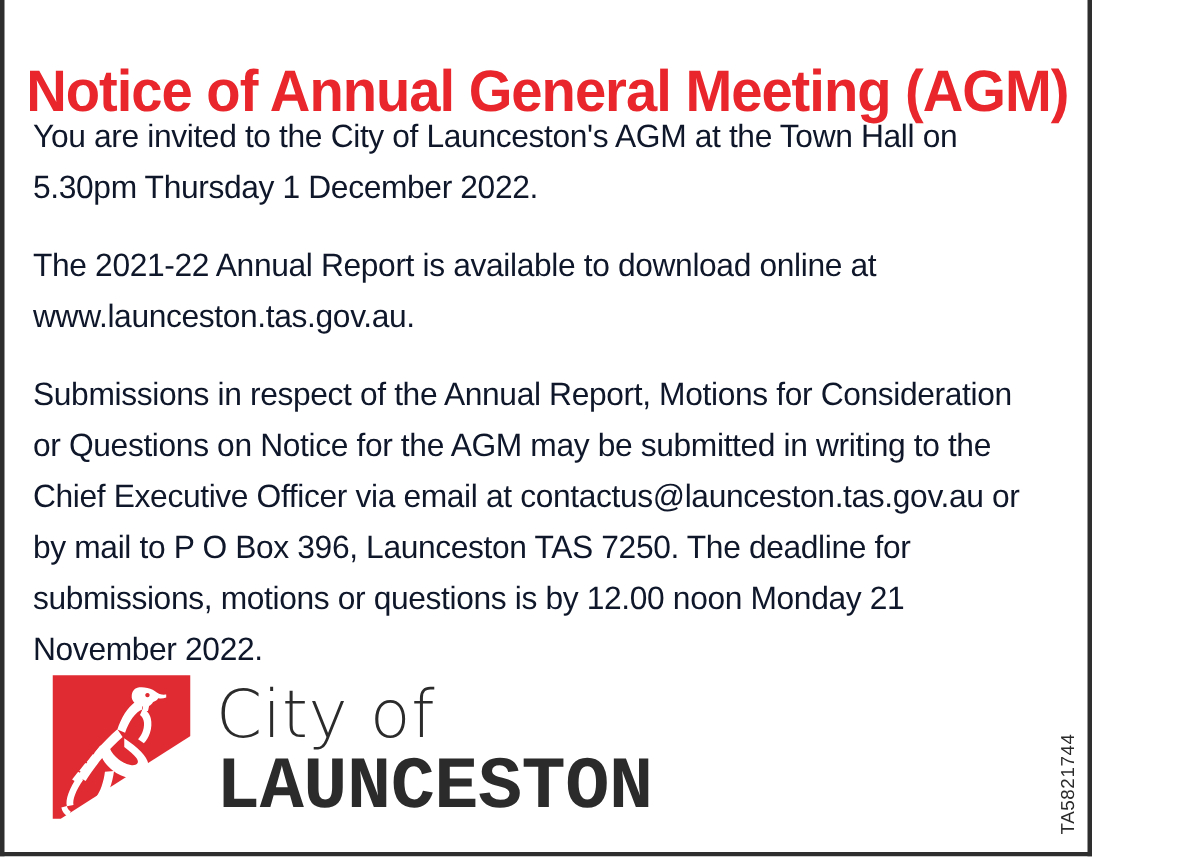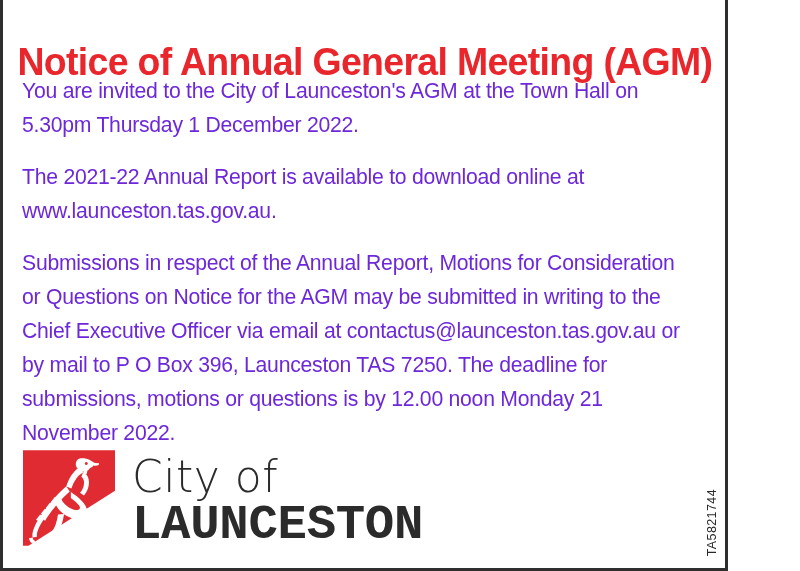--- a/index.html
+++ b/index.html
@@ -42,38 +42,38 @@
     transform-origin: center top;
     white-space: nowrap;
   }
 
   
   .body-copy {
     position: absolute;
     left: 19px;
     right: 28px;
     top: 74px;
-    color: #6d28d9;
+    color: #0f172a;
   }
   .para {
     font-size: 21.5px;
     line-height: 34px;
     letter-spacing: -0.25px;
     margin: 0 0 16px 0;
     transform: scaleX(0.985);
     transform-origin: left top;
   }
   .para:last-child { margin-bottom: 0; }
   .para.p1 { margin-bottom: 18px; }
   .para.p2 { margin-bottom: 18px; }
 
   
   .logo {
     position: absolute;
-    left: 20px;
+    left: 32px;
     bottom: 17px;
     display: flex;
     align-items: flex-start;
     justify-content: center;
   }
   .logo-mark {
     width: 92px;
     height: 96px;
     flex: 0 0 auto;
     display: block;

